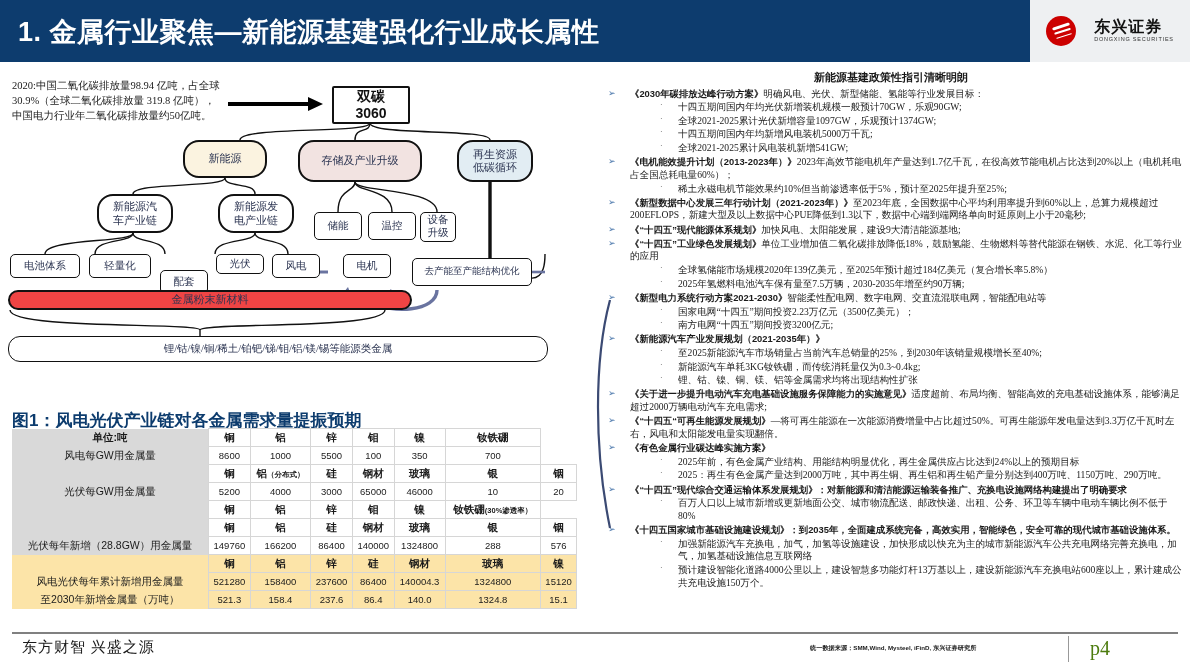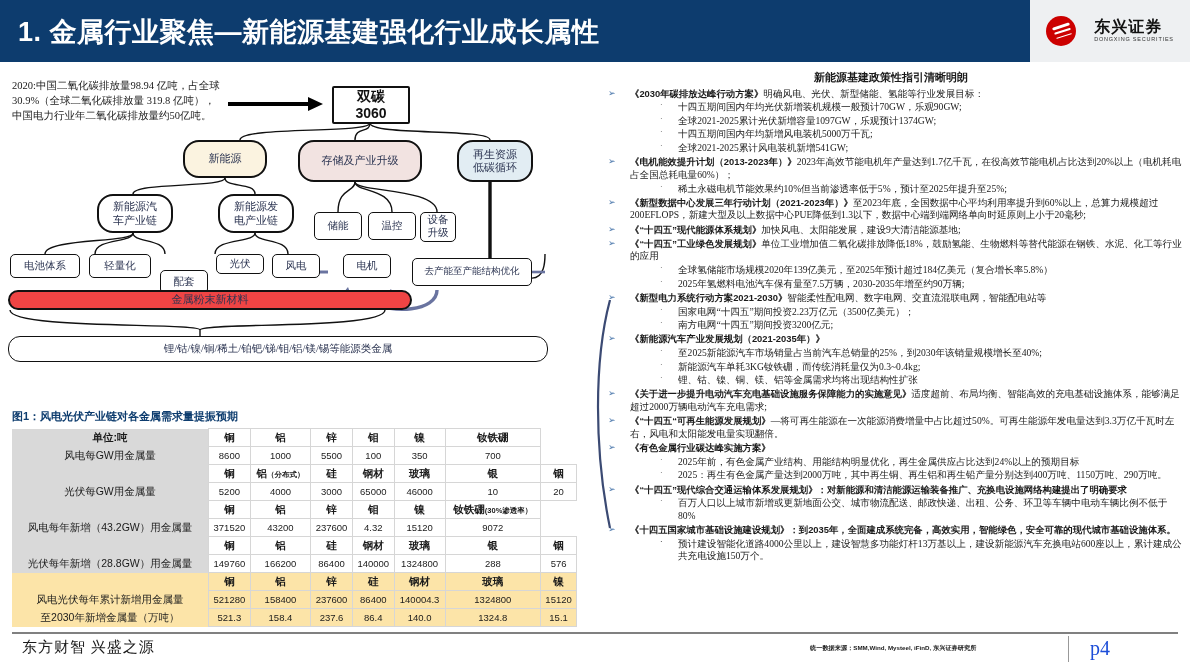--- a/index.html
+++ b/index.html
@@ -59,21 +59,21 @@
     font-weight:bold;color:#111;font-size:14px;border-width:2.4px;border-radius:2px;}
   .node.cream{background:#fbf3e0;}
   .node.pink{background:#f2e3e1;}
   .node.blue{background:#e2edf3;}
   .node.lightblue{background:#ef4444;}
   .node.small{font-size:10.5px;border-width:1.3px;border-radius:5px;}
   #svg-links{position:absolute;left:0;top:0;width:595px;height:325px;}
 
   
   #tbl-caption{
-    position:absolute;left:12px;top:409px;font-size:11px;font-weight:bold;
+    position:absolute;left:12px;top:409px;font-size:17px;font-weight:bold;
     color:#0d3c6e;font-family:"Liberation Sans","DejaVu Sans",sans-serif;
   }
   #tbl{
     position:absolute;left:12px;top:428px;width:565px;
     border-collapse:collapse;
     font-family:"Liberation Sans","DejaVu Sans",sans-serif;
     font-size:9.5px;color:#1a1a1a;background:#ffffff;
   }
   #tbl td{border:1px solid #d6d6d6;padding:1px 2px;text-align:center;height:15px;}
   #tbl td.rowlab{
@@ -106,21 +106,21 @@
   #footer-rule{position:absolute;left:12px;top:632px;width:1166px;height:1.5px;background:#808080;}
   #footer-left{
     position:absolute;left:22px;top:638px;font-size:15px;color:#1a1a1a;
     letter-spacing:1px;font-family:"Liberation Serif","DejaVu Serif",serif;
   }
   #footer-src{
     position:absolute;left:810px;top:644px;font-size:6.2px;color:#1a1a1a;
     font-family:"Liberation Sans","DejaVu Sans",sans-serif;font-weight:bold;
   }
   #footer-div{position:absolute;left:1068px;top:636px;width:1px;height:26px;background:#999;}
-  #footer-page{position:absolute;left:1090px;top:637px;font-size:20px;color:#1d4ed8;
+  #footer-page{position:absolute;left:1090px;top:637px;font-size:20px;color:#4d7c0f;
     font-family:"Liberation Serif","DejaVu Serif",serif;}
 </style>
 </head>
 <body>
 
 <div id="header">
   <div id="header-title">1. 金属行业聚焦—新能源基建强化行业成长属性</div>
   <div id="logo-panel">
     <div id="logo-wrap">
       <div id="logo-mark"></div>
@@ -271,30 +271,20 @@
         <td>20</td>
       </tr>
       <tr class="hdr">
         <td class="rowlab"></td>
         <td>铜</td>
         <td>铝</td>
         <td>锌</td>
         <td>钼</td>
         <td>镍</td>
         <td>钕铁硼<span class="tiny">(30%渗透率）</span></td>
-        <td class="empty"></td>
-      </tr>
-      <tr>
-        <td class="rowlab">风电每年新增（43.2GW）用金属量</td>
-        <td>371520</td>
-        <td>43200</td>
-        <td>237600</td>
-        <td>4.32</td>
-        <td>15120</td>
-        <td>9072</td>
         <td class="empty"></td>
       </tr>
       <tr class="hdr">
         <td class="rowlab"></td>
         <td>铜</td>
         <td>铝</td>
         <td>硅</td>
         <td>钢材</td>
         <td>玻璃</td>
         <td>银</td>
@@ -366,21 +356,21 @@
       <div class="l2"><span class="bullet">·</span><span>新能源汽车单耗3KG钕铁硼，而传统消耗量仅为0.3~0.4kg;</span></div>
       <div class="l2"><span class="bullet">·</span><span>锂、钴、镍、铜、镁、铝等金属需求均将出现结构性扩张</span></div>
       <div class="l1"><span class="bullet">➢</span><b>《关于进一步提升电动汽车充电基础设施服务保障能力的实施意见》</b><span>适度超前、布局均衡、智能高效的充电基础设施体系，能够满足超过2000万辆电动汽车充电需求;</span></div>
       <div class="l1"><span class="bullet">➢</span><b>《“十四五“可再生能源发展规划》</b><span>—将可再生能源在一次能源消费增量中占比超过50%。可再生能源年发电量达到3.3万亿千瓦时左右，风电和太阳能发电量实现翻倍。</span></div>
       <div class="l1"><span class="bullet">➢</span><b>《有色金属行业碳达峰实施方案》</b></div>
       <div class="l2"><span class="bullet">·</span><span>2025年前，有色金属产业结构、用能结构明显优化，再生金属供应占比达到24%以上的预期目标</span></div>
       <div class="l2"><span class="bullet">·</span><span>2025：再生有色金属产量达到2000万吨，其中再生铜、再生铝和再生铅产量分别达到400万吨、1150万吨、290万吨。</span></div>
       <div class="l1"><span class="bullet">➢</span><b>《“十四五”现代综合交通运输体系发展规划》：对新能源和清洁能源运输装备推广、充换电设施网络构建提出了明确要求</b></div>
       <div class="l2"><span class="bullet">·</span><span>百万人口以上城市新增或更新地面公交、城市物流配送、邮政快递、出租、公务、环卫等车辆中电动车辆比例不低于80%</span></div>
       <div class="l1"><span class="bullet">➢</span><b>《十四五国家城市基础设施建设规划》：到2035年，全面建成系统完备，高效实用，智能绿色，安全可靠的现代城市基础设施体系。</b></div>
-      <div class="l2"><span class="bullet">·</span></div>
+      <div class="l2"><span class="bullet">·</span><span>加强新能源汽车充换电，加气，加氢等设施建设，加快形成以快充为主的城市新能源汽车公共充电网络完善充换电，加气，加氢基础设施信息互联网络</span></div>
       <div class="l2"><span class="bullet">·</span><span>预计建设智能化道路4000公里以上，建设智慧多功能灯杆13万基以上，建设新能源汽车充换电站600座以上，累计建成公共充电设施150万个。</span></div>
     </div>
 </div>
 <svg id="swoosh" width="22" height="230">
   <path d="M18,0 C2,60 2,150 18,228" fill="none" stroke="#3b4a73" stroke-width="2.2"></path>
 </svg>
 
 <div id="footer-rule"></div>
 <div id="footer-left">东方财智 兴盛之源</div>
 <div id="footer-src">统一数据来源：SMM,Wind, Mysteel, iFinD, 东兴证券研究所</div>

